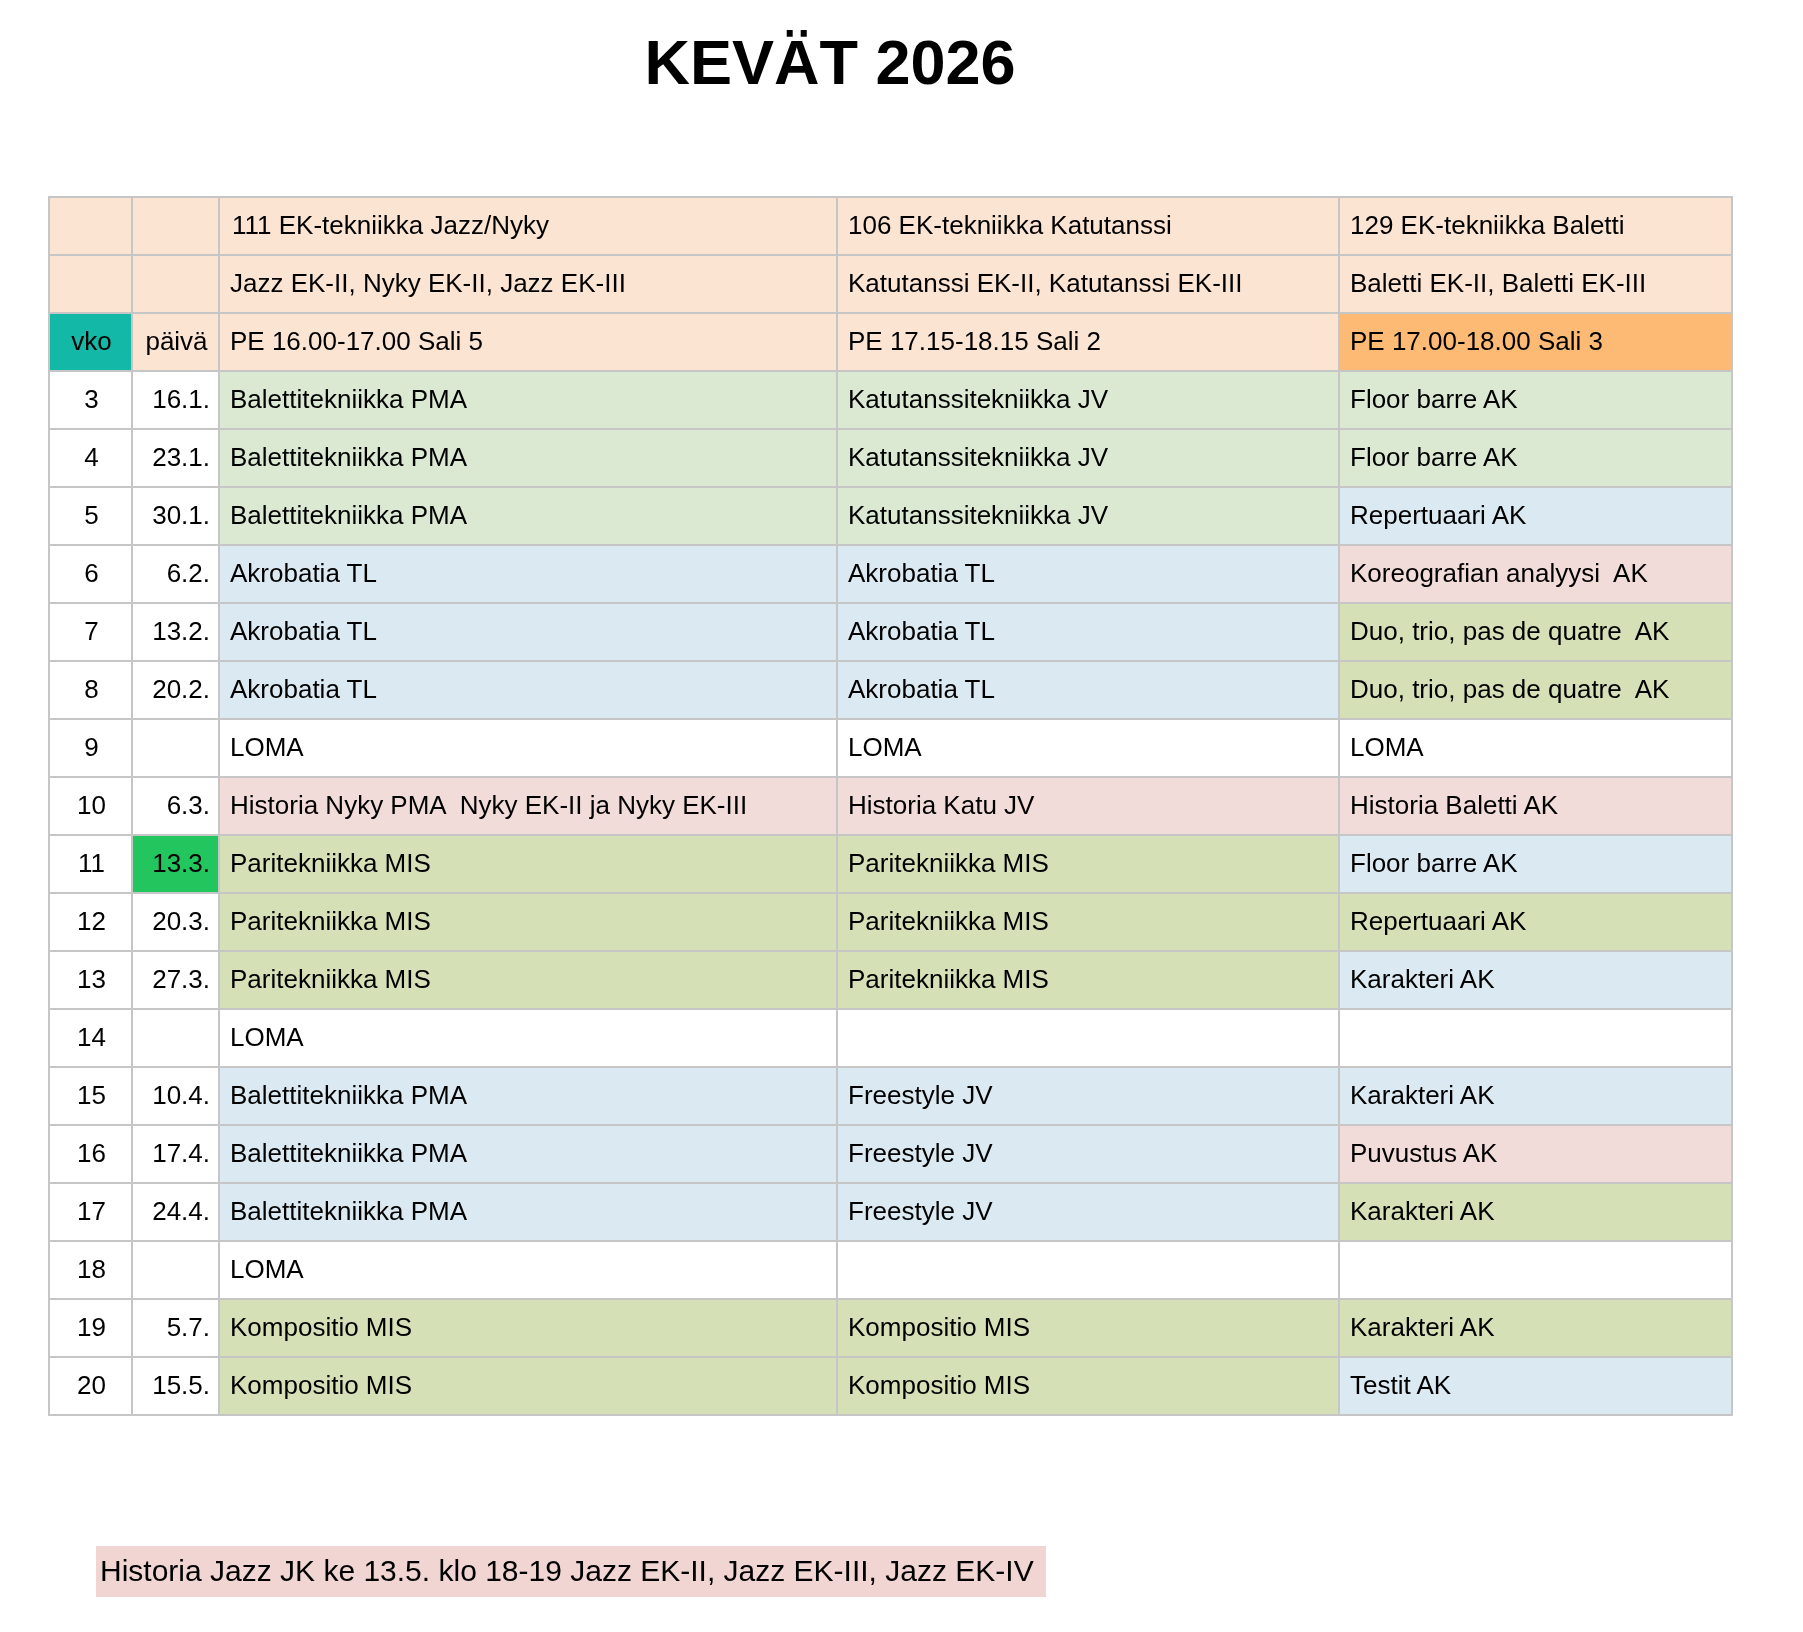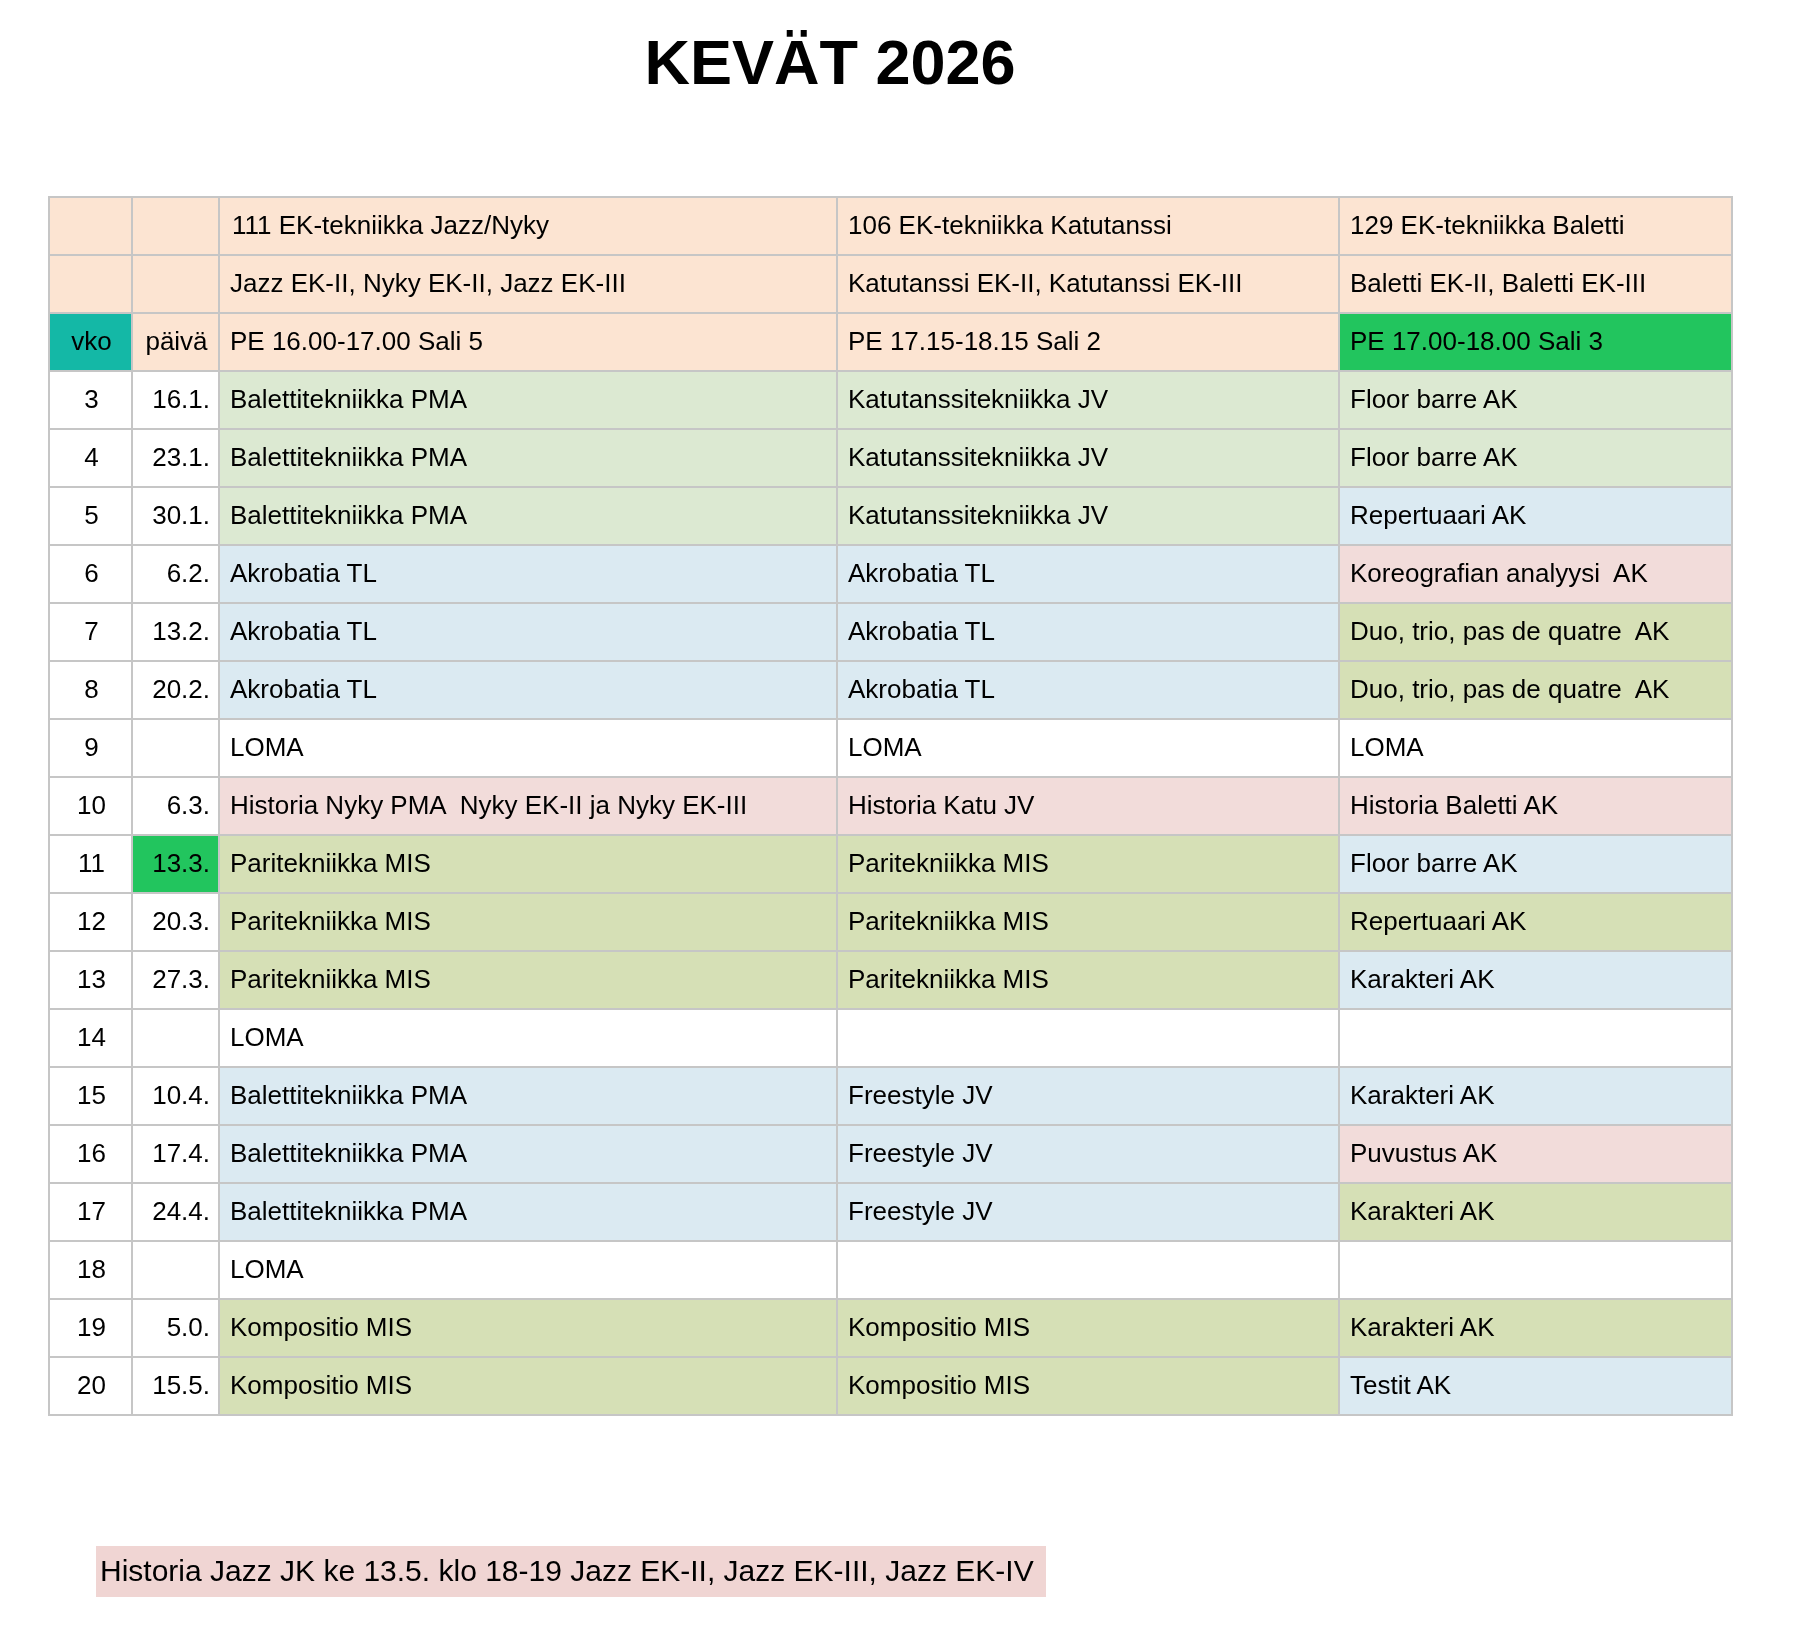--- a/index.html
+++ b/index.html
@@ -56,21 +56,21 @@
         <td class="c-date hdr" style="background: rgb(252, 228, 210);"></td>
         <td class="c-class hdr" style="background: rgb(252, 228, 210);">Jazz EK-II, Nyky EK-II, Jazz EK-III</td>
         <td class="c-class hdr" style="background: rgb(252, 228, 210);">Katutanssi EK-II, Katutanssi EK-III</td>
         <td class="c-class hdr" style="background: rgb(252, 228, 210);">Baletti EK-II, Baletti EK-III</td>
       </tr>
       <tr>
         <td class="c-week hdr" style="background: #14b8a6;">vko</td>
         <td class="c-date hdr" style="background: rgb(252, 228, 210);">päivä</td>
         <td class="c-class hdr" style="background: rgb(252, 228, 210);">PE 16.00-17.00 Sali 5</td>
         <td class="c-class hdr" style="background: rgb(252, 228, 210);">PE 17.15-18.15 Sali 2</td>
-        <td class="c-class hdr" style="background: #22c55e; margin-left: 19px;">PE 17.00-18.00 Sali 3</td>
+        <td class="c-class hdr" style="background: #fdba74; margin-left: 19px;">PE 17.00-18.00 Sali 3</td>
       </tr>
       <tr>
         <td class="c-week" style="background: rgb(255, 255, 255);">3</td>
         <td class="c-date" style="background: rgb(255, 255, 255);">16.1.</td>
         <td class="c-class" style="background: rgb(220, 233, 210);">Balettitekniikka PMA</td>
         <td class="c-class" style="background: rgb(220, 233, 210);">Katutanssitekniikka JV</td>
         <td class="c-class" style="background: rgb(220, 233, 210);">Floor barre AK</td>
       </tr>
       <tr>
         <td class="c-week" style="background: rgb(255, 255, 255);">4</td>
@@ -172,21 +172,21 @@
       </tr>
       <tr>
         <td class="c-week" style="background: rgb(255, 255, 255);">18</td>
         <td class="c-date" style="background: rgb(255, 255, 255);"></td>
         <td class="c-class" style="background: rgb(255, 255, 255);">LOMA</td>
         <td class="c-class" style="background: rgb(255, 255, 255);"></td>
         <td class="c-class" style="background: rgb(255, 255, 255);"></td>
       </tr>
       <tr>
         <td class="c-week" style="background: rgb(255, 255, 255); margin-left: 32px;">19</td>
-        <td class="c-date" style="background: rgb(255, 255, 255);">5.0.</td>
+        <td class="c-date" style="background: rgb(255, 255, 255);">5.7.</td>
         <td class="c-class" style="background: rgb(214, 224, 182);">Kompositio MIS</td>
         <td class="c-class" style="background: rgb(214, 224, 182);">Kompositio MIS</td>
         <td class="c-class" style="background: rgb(214, 224, 182);">Karakteri AK</td>
       </tr>
       <tr>
         <td class="c-week" style="background: rgb(255, 255, 255);">20</td>
         <td class="c-date" style="background: rgb(255, 255, 255); margin-top: 40px;">15.5.</td>
         <td class="c-class" style="background: rgb(214, 224, 182);">Kompositio MIS</td>
         <td class="c-class" style="background: rgb(214, 224, 182);">Kompositio MIS</td>
         <td class="c-class" style="background: rgb(219, 234, 242);">Testit AK</td>

